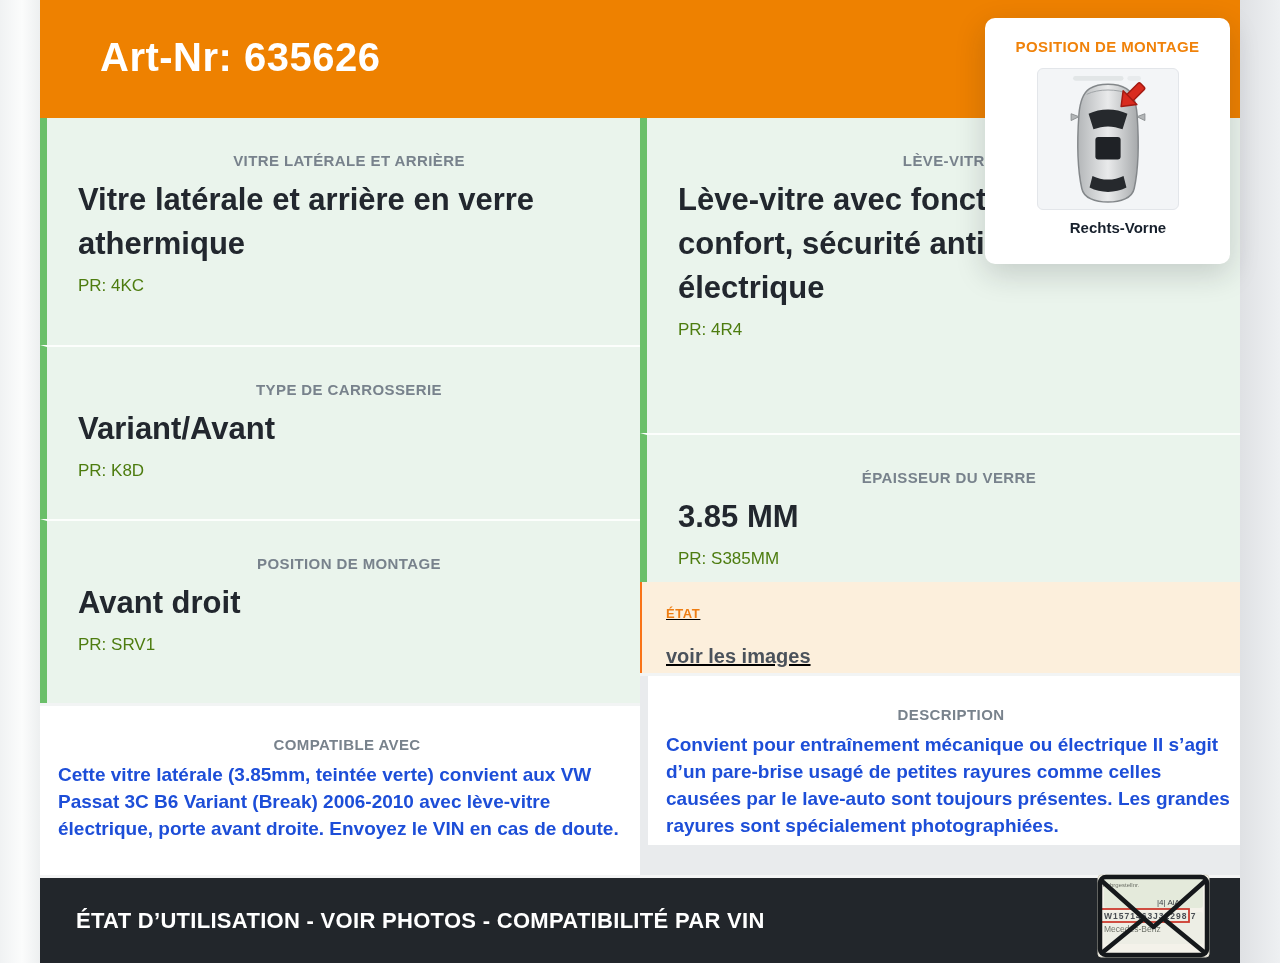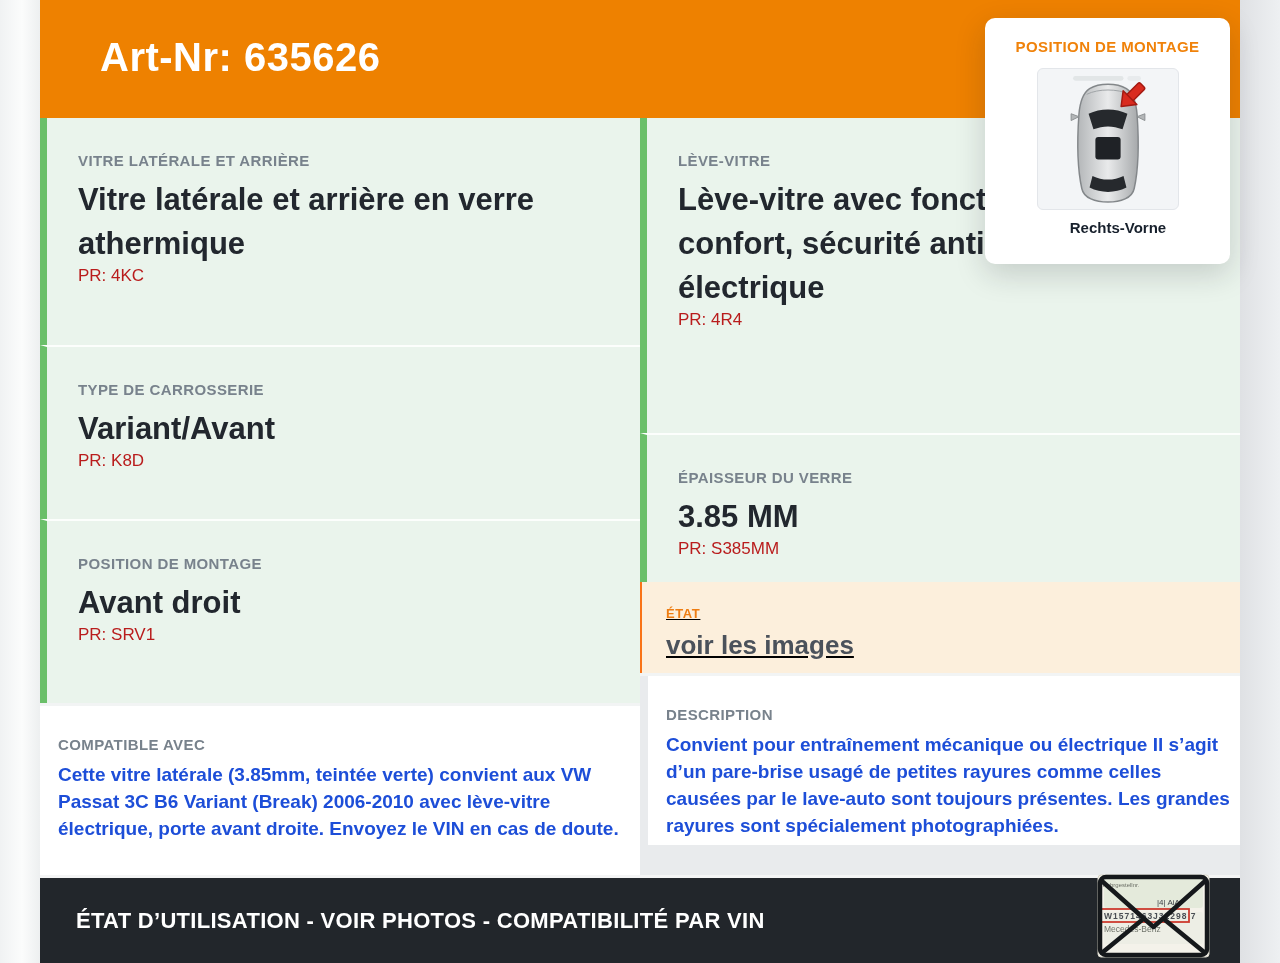--- a/index.html
+++ b/index.html
@@ -31,30 +31,30 @@
   .col{position:absolute;top:118px;width:600px;}
   .col-left{left:40px;}
   .col-right{left:640px;}
   .card{box-sizing:border-box;position:relative;}
   .card.green{background:#eaf4ec;border-left:7px solid #6abf69;padding:34px 20px 0 31px;}
   .card.divider{border-top:2px solid rgba(255,255,255,.85);}
   .card.etat{background:#fcefdc;border-left:2px solid #f97316;padding:24px 20px 0 24px;text-decoration:underline;}
   .card.white{background:#ffffff;padding:30px 4px 0 18px;}
   .spacer{height:3px;background:#f2f4f4;}
   .card-label{
-    font-size:15px;font-weight:700;color:#78828c;letter-spacing:.4px;
+    font-size:15px;font-weight:700;color:#78828c;letter-spacing:.4px;text-align:center;
   }
   .card-title{
     margin-top:9px;font-size:31px;font-weight:700;color:#22272e;line-height:1.42;
   }
   .card-title.w-narrow{max-width:505px;}
   .card-title.w-mid{max-width:520px;}
-  .card-pr{margin-top:0;font-size:17px;color:#b91c1c;}
+  .card-pr{margin-top:10px;font-size:17px;color:#4d7c0f;}
   .etat-label{font-size:13px;font-weight:700;color:#ee7d12;letter-spacing:.6px;}
-  .etat-link{margin-top:9px;font-size:26px;font-weight:600;color:#4b525b;cursor:pointer;}
+  .etat-link{margin-top:24px;font-size:20px;font-weight:600;color:#4b525b;cursor:pointer;}
   .card-text{
     margin-top:9px;font-size:19px;font-weight:700;color:#1d4ed8;
     line-height:1.42;max-width:578px;
   }
   
   .float-card{
     position:absolute;left:985px;top:18px;width:245px;height:246px;
     background:#ffffff;border-radius:10px;z-index:30;
     box-shadow:0 10px 30px rgba(25,30,38,.18);
     text-align:center;box-sizing:border-box;padding-top:20px;

